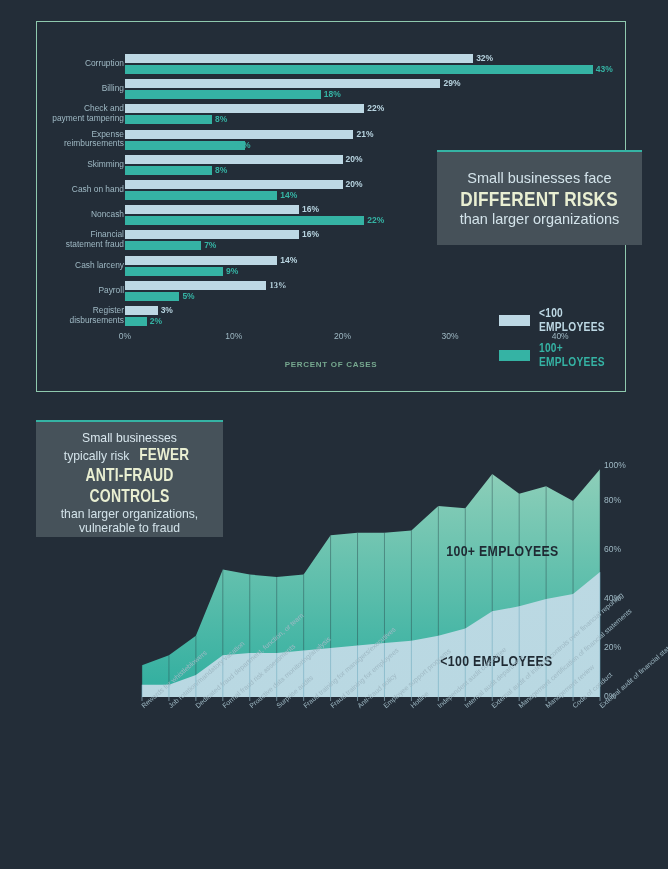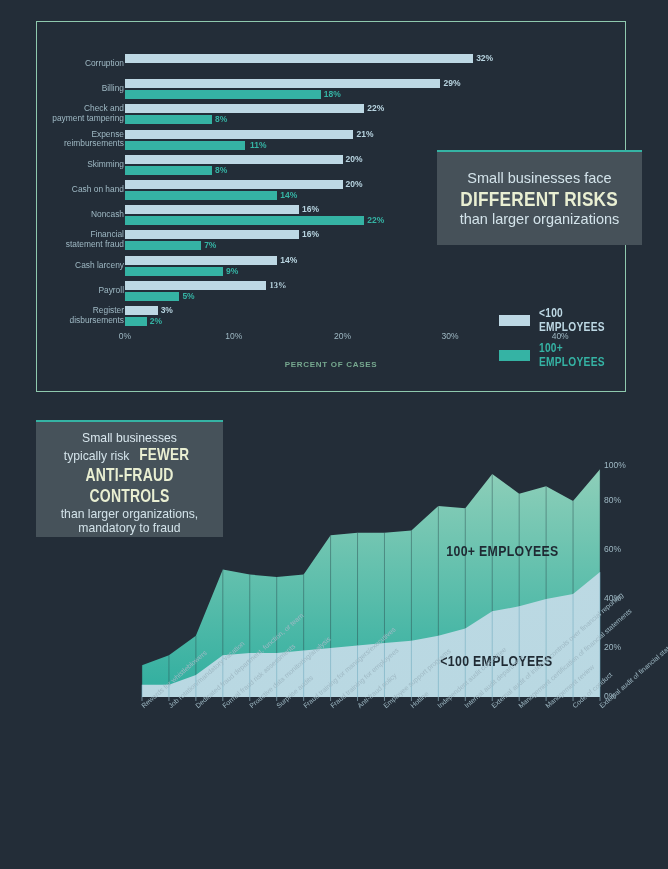--- a/index.html
+++ b/index.html
@@ -135,20 +135,24 @@
 
 <div id="top-chart">
   <div class="bar-rows" id="bar-rows">
       <div class="bar-row" style="top: 32px;">
         <div class="cat-label" style="top: 5px;">Corruption</div>
         <div class="bars">
           <div class="bar small">
             <div class="fill" style="width: 348.132px;"></div>
             <span class="val" style="left: 351.132px;">32%</span>
           </div>
+          <div class="bar large">
+            <div class="fill" style="width: 467.802px;"></div>
+            <span class="val" style="left: 470.802px;">43%</span>
+          </div>
         </div>
       </div>
       <div class="bar-row" style="top: 57.2px;">
         <div class="cat-label" style="top: 5px;">Billing</div>
         <div class="bars">
           <div class="bar small">
             <div class="fill" style="width: 315.495px;"></div>
             <span class="val" style="left: 318.495px;">29%</span>
           </div>
           <div class="bar large">
@@ -174,21 +178,21 @@
       <div class="bar-row" style="top: 107.6px;">
         <div class="cat-label" style="top: 0px;">Expense
 reimbursements</div>
         <div class="bars">
           <div class="bar small">
             <div class="fill" style="width: 228.462px;"></div>
             <span class="val" style="left: 231.462px;">21%</span>
           </div>
           <div class="bar large">
             <div class="fill" style="width: 119.67px;"></div>
-            <span class="val" style="left: 125px;">11%</span>
+            <span class="val" style="left: 109px;">11%</span>
           </div>
         </div>
       </div>
       <div class="bar-row" style="top: 132.8px;">
         <div class="cat-label" style="top: 5px;">Skimming</div>
         <div class="bars">
           <div class="bar small">
             <div class="fill" style="width: 217.582px;"></div>
             <span class="val" style="left: 220.582px;">20%</span>
           </div>
@@ -386,21 +390,21 @@
       <span class="ytick" style="top: 193px;">40%</span>
       <span class="ytick" style="top: 242px;">20%</span>
       <span class="ytick" style="top: 291px;">0%</span>
     </div>
 
   <div id="callout-2">
     <div class="t b">Small businesses</div>
     <div class="t"><span>typically risk </span><span class="big">FEWER</span></div>
     <div class="big" style="font-size:17.5px">ANTI-FRAUD CONTROLS</div>
     <div class="t">than larger organizations,</div>
-    <div class="t">mandatory to fraud</div>
+    <div class="t">vulnerable to fraud</div>
   </div>
 
   <div class="series-label" id="label-large">100+ EMPLOYEES</div>
   <div class="series-label" id="label-small">&lt;100 EMPLOYEES</div>
 
   <div id="x-cats">
       <span class="xcat" style="left: 140px; top: 304px;">Rewards for whistleblowers</span>
       <span class="xcat" style="left: 166.941px; top: 304px;">Job rotation/mandatory vacation</span>
       <span class="xcat" style="left: 193.882px; top: 304px;">Dedicated fraud department, function, or team</span>
       <span class="xcat" style="left: 220.824px; top: 304px;">Formal fraud risk assessments</span>

